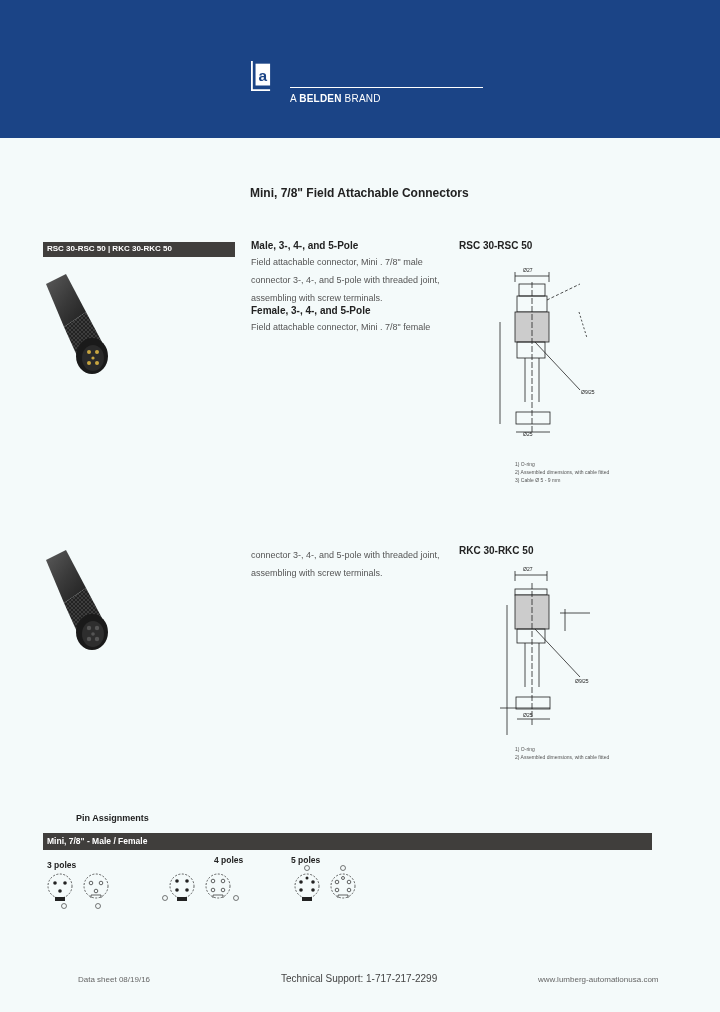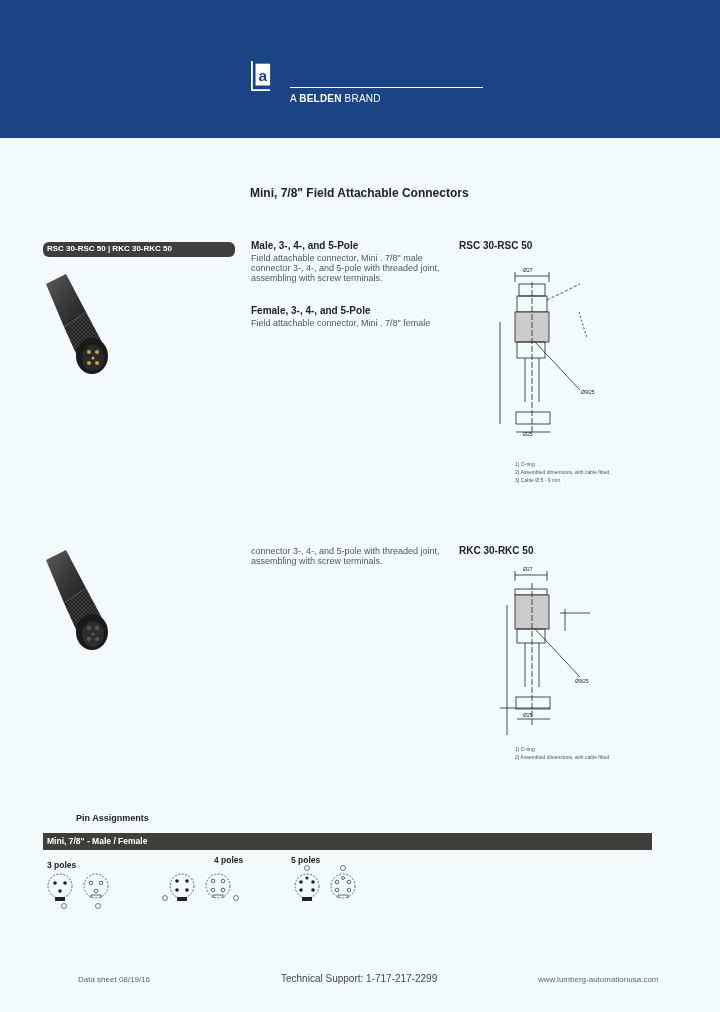--- a/index.html
+++ b/index.html
@@ -6,21 +6,21 @@
   body{width:720px;height:1012px;background:#f4fafa;position:relative;overflow:hidden;font-family:"Liberation Sans",sans-serif;color:#222;}
   .header{position:absolute;left:0;top:0;width:720px;height:138px;background:#1b4486;}
   .logo-box{position:absolute;left:251px;top:59px;width:20px;height:33px;}
   .logo-text{position:absolute;left:290px;top:55px;color:#fff;font-size:25px;font-weight:bold;letter-spacing:-0.6px;}
   .logo-line{position:absolute;left:290px;top:87px;width:193px;height:1px;background:#fff;}
   .logo-sub{position:absolute;left:290px;top:93px;color:#fff;font-size:10px;letter-spacing:0.2px;}
   .logo-sub b{font-weight:bold;text-align:right;}
   .page-title{position:absolute;left:250px;top:186px;font-size:12px;font-weight:bold;color:#222;}
   .dark-bar{position:absolute;background:#403e3c;color:#fff;font-size:8px;font-weight:bold;padding-left:4px;box-sizing:border-box;line-height:14px;}
   .prod-head{position:absolute;font-size:10px;font-weight:bold;color:#222;}
-  .prod-desc{position:absolute;font-size:9px;color:#555;line-height:10px;width:200px;}
+  .prod-desc{position:absolute;font-size:9px;color:#555;line-height:18px;width:200px;}
   .draw-label{position:absolute;font-size:10px;font-weight:bold;color:#222;}
   .drawing{position:absolute;}
   .photo{position:absolute;}
   .pin-title{position:absolute;left:44px;top:813px;font-size:9px;font-weight:bold;color:#222;margin-left:32px;}
   .pole-label{position:absolute;font-size:8.5px;font-weight:bold;color:#222;}
   .pin-diag{position:absolute;}
   .footer-text{position:absolute;top:975px;font-size:8px;color:#666;padding-left:34px;}
   .footer-support{position:absolute;left:281px;top:973px;font-size:10px;color:#444;}
   .footer-url{position:absolute;left:538px;top:975px;font-size:8px;color:#666;}
   .notes{position:absolute;font-size:5px;color:#555;line-height:8px;}
@@ -33,21 +33,21 @@
     <path d="M1 1 V33 H21" stroke="#fff" stroke-width="2" fill="none"></path>
     <rect x="5" y="4" width="16" height="24" fill="#fff"></rect>
     <text x="13" y="23" font-family="Liberation Sans, sans-serif" font-size="17" font-weight="bold" fill="#1b4486" text-anchor="middle">a</text>
   </svg>
   <div class="logo-line"></div>
   <div class="logo-sub"><span>A </span><b>BELDEN</b><span> BRAND</span></div>
 </div>
 
 <div class="page-title">Mini, 7/8" Field Attachable Connectors</div>
 
-<div class="dark-bar" style="left:43px;top:242px;width:192px;height:15px;border-radius:6px;">RSC 30-RSC 50 | RKC 30-RKC 50</div>
+<div class="dark-bar" style="left:43px;top:242px;width:192px;height:15px;">RSC 30-RSC 50 | RKC 30-RKC 50</div>
 
 <svg class="photo" style="left:36px;top:272px;" width="80" height="110" viewBox="0 0 80 110">
   <defs>
     <linearGradient id="g1" x1="0" y1="0" x2="1" y2="1">
       <stop offset="0" stop-color="#5a5a5a"></stop>
         <stop offset="0.5" stop-color="#3a3a3a"></stop>
         <stop offset="1" stop-color="#1e1e1e"></stop>
     </linearGradient>
     <pattern id="knurl" width="4" height="4" patternUnits="userSpaceOnUse">
       <rect width="4" height="4" fill="#222"></rect>

